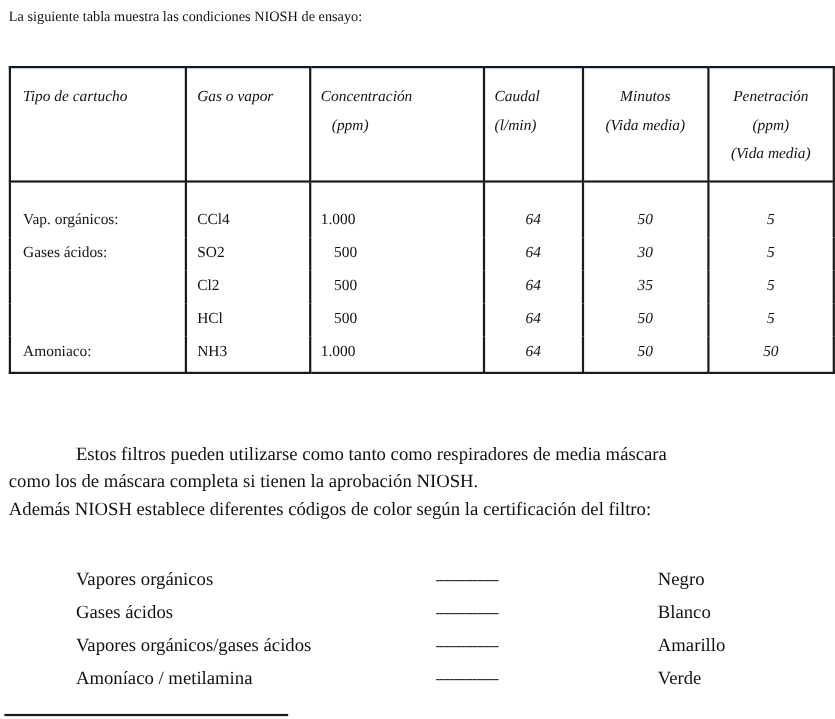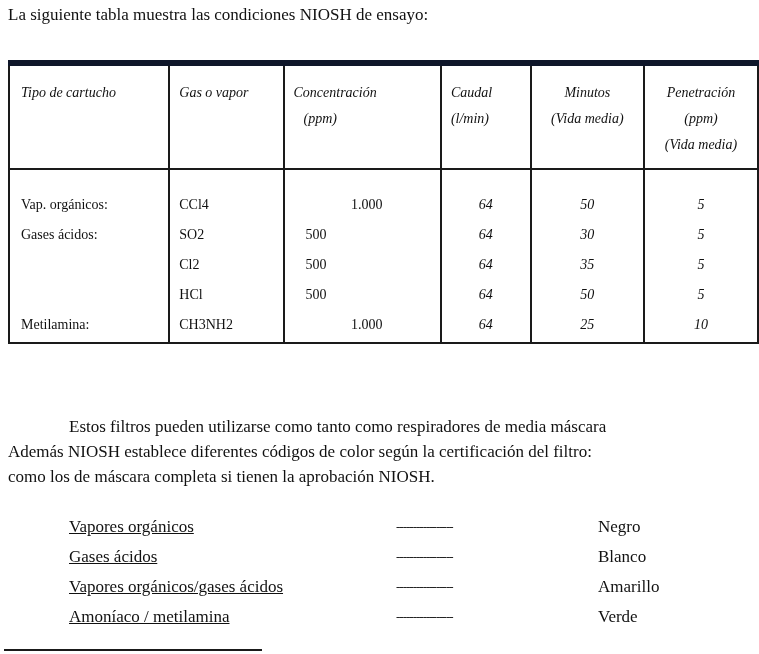--- a/index.html
+++ b/index.html
@@ -2,58 +2,58 @@
 <html><head>
 <meta charset="utf-8">
 <style>
   html, body { margin: 0; padding: 0; background: #ffffff; }
   body {
     width: 759px; height: 654px; position: relative; overflow: hidden;
     font-family: "Liberation Serif", "DejaVu Serif", serif; color: #111111;
   }
   .intro {
     position: absolute; left: 8px; top: 4px;
-    font-size: 17px; line-height: 22px; white-space: nowrap;
+    font-size: 13px; line-height: 22px; white-space: nowrap;
   }
   .ntable {
     position: absolute; left: 8px; top: 60px;
     border-collapse: collapse; table-layout: fixed;
   }
   .ntable th, .ntable td {
     border-left: 2px solid #1a1a1a; border-right: 2px solid #1a1a1a;
     padding: 0; vertical-align: top;
   }
   .ntable thead th {
-    border-top: 6px solid #0f172a; border-bottom: 2px solid #1a1a1a;
+    border-top: 2px solid #0f172a; border-bottom: 2px solid #1a1a1a;
     height: 102px; font-weight: normal; font-style: italic;
     font-size: 14px; line-height: 26px; text-align: left;
   }
   .ntable thead th .hwrap { padding-top: 14px; }
   .ntable tbody td {
     font-size: 14px; line-height: 30px; height: 30px;
   }
   .ntable tbody tr:first-child td { padding-top: 20px; }
   .ntable tbody tr:last-child td { border-bottom: 2px solid #1a1a1a; height: 32px; }
   .c1 { width: 158px; } .c2 { width: 110px; margin-left: 16px; } .c3 { width: 143px; }
   .c4 { width: 84px; } .c5 { width: 120px; } .c6 { width: 118px; }
   .pl { padding-left: 9px !important; }
   .pl2 { padding-left: 11px !important; }
   .ctr { text-align: center !important; font-style: italic; }
-  .num-left { padding-left: 9px !important; text-align: center; }
+  .num-left { padding-left: 9px !important; }
   .num-ind { padding-left: 21px !important; }
   .para {
     position: absolute; left: 8px; font-size: 17px; line-height: 25px; white-space: nowrap;
   }
   .p1 { top: 400px; }
-  .p1 .indent { padding-left: 61px; margin-top: 14px; }
+  .p1 .indent { padding-left: 61px; }
   .color-list {
     position: absolute; left: 69px; top: 512px; font-size: 17px;
   }
   .color-row { height: 30px; line-height: 30px; position: relative; white-space: nowrap; }
-  .color-row .sub { position: absolute; left: 0; text-decoration: underline; }
+  .color-row .sub { position: absolute; left: 0; }
   .color-row .dash { position: absolute; left: 327px; letter-spacing: -1px; font-size: 13px; }
   .color-row .col { position: absolute; left: 529px; }
   .footnote-rule {
     position: absolute; left: 4px; top: 649px; width: 258px; height: 2px; background: #1a1a1a;
   }
 </style>
 </head>
 <body>
 
 <div class="intro">La siguiente tabla muestra las condiciones NIOSH de ensayo:</div>
@@ -125,34 +125,34 @@
       </tr>
       <tr>
         <td class="c1 pl2"></td>
         <td class="c2 pl">HCl</td>
         <td class="c3 num-ind">500</td>
         <td class="c4 ctr">64</td>
         <td class="c5 ctr">50</td>
         <td class="c6 ctr">5</td>
       </tr>
       <tr>
-        <td class="c1 pl2">Metilamina:</td>
-        <td class="c2 pl">CH3NH2</td>
+        <td class="c1 pl2">Amoniaco:</td>
+        <td class="c2 pl">NH3</td>
         <td class="c3 num-left">1.000</td>
         <td class="c4 ctr">64</td>
-        <td class="c5 ctr">25</td>
-        <td class="c6 ctr">10</td>
+        <td class="c5 ctr">50</td>
+        <td class="c6 ctr">50</td>
       </tr>
     </tbody>
 </table>
 
 <div class="para p1">
   <div class="indent">Estos filtros pueden utilizarse como tanto como respiradores de media máscara</div>
+  <div>como los de máscara completa si tienen la aprobación NIOSH.</div>
   <div>Además NIOSH establece diferentes códigos de color según la certificación del filtro:</div>
-  <div>como los de máscara completa si tienen la aprobación NIOSH.</div>
 </div>
 
 <div class="color-list" id="colorlist">
     <div class="color-row">
       <span class="sub">Vapores orgánicos</span>
       <span class="dash">-----------------</span>
       <span class="col">Negro</span>
     </div>
     <div class="color-row">
       <span class="sub">Gases ácidos</span>

